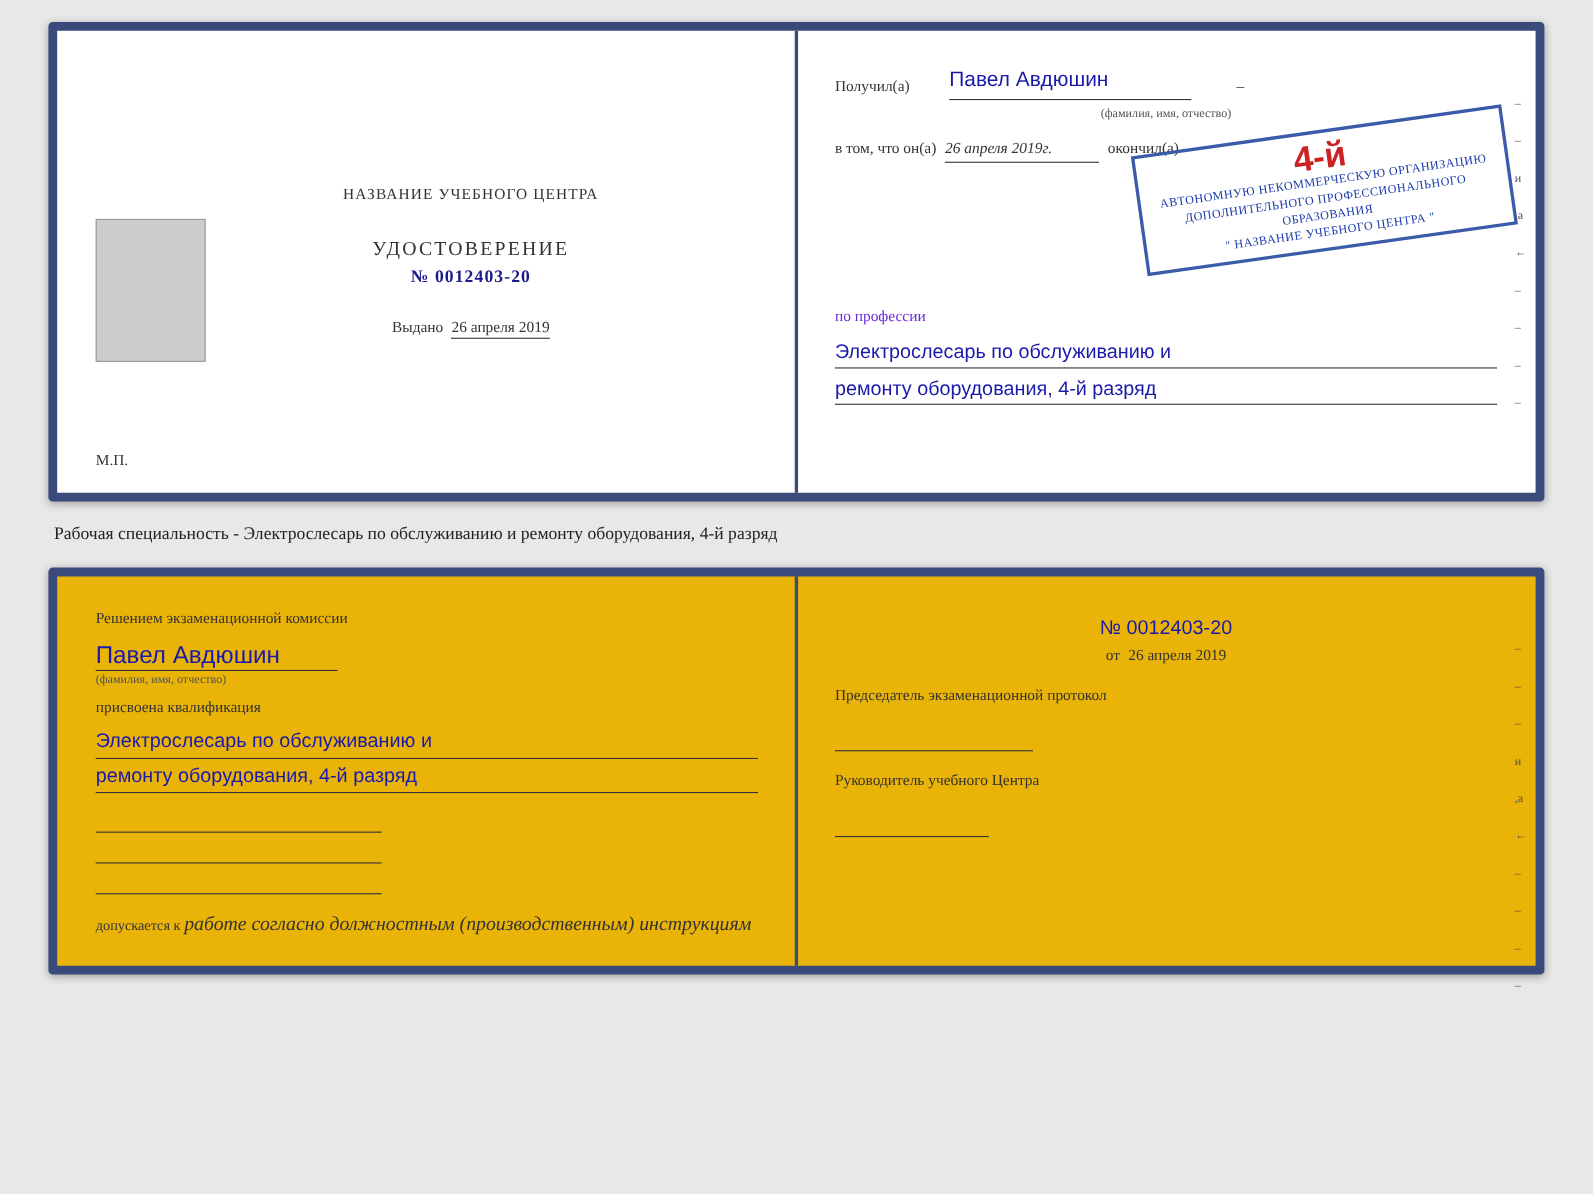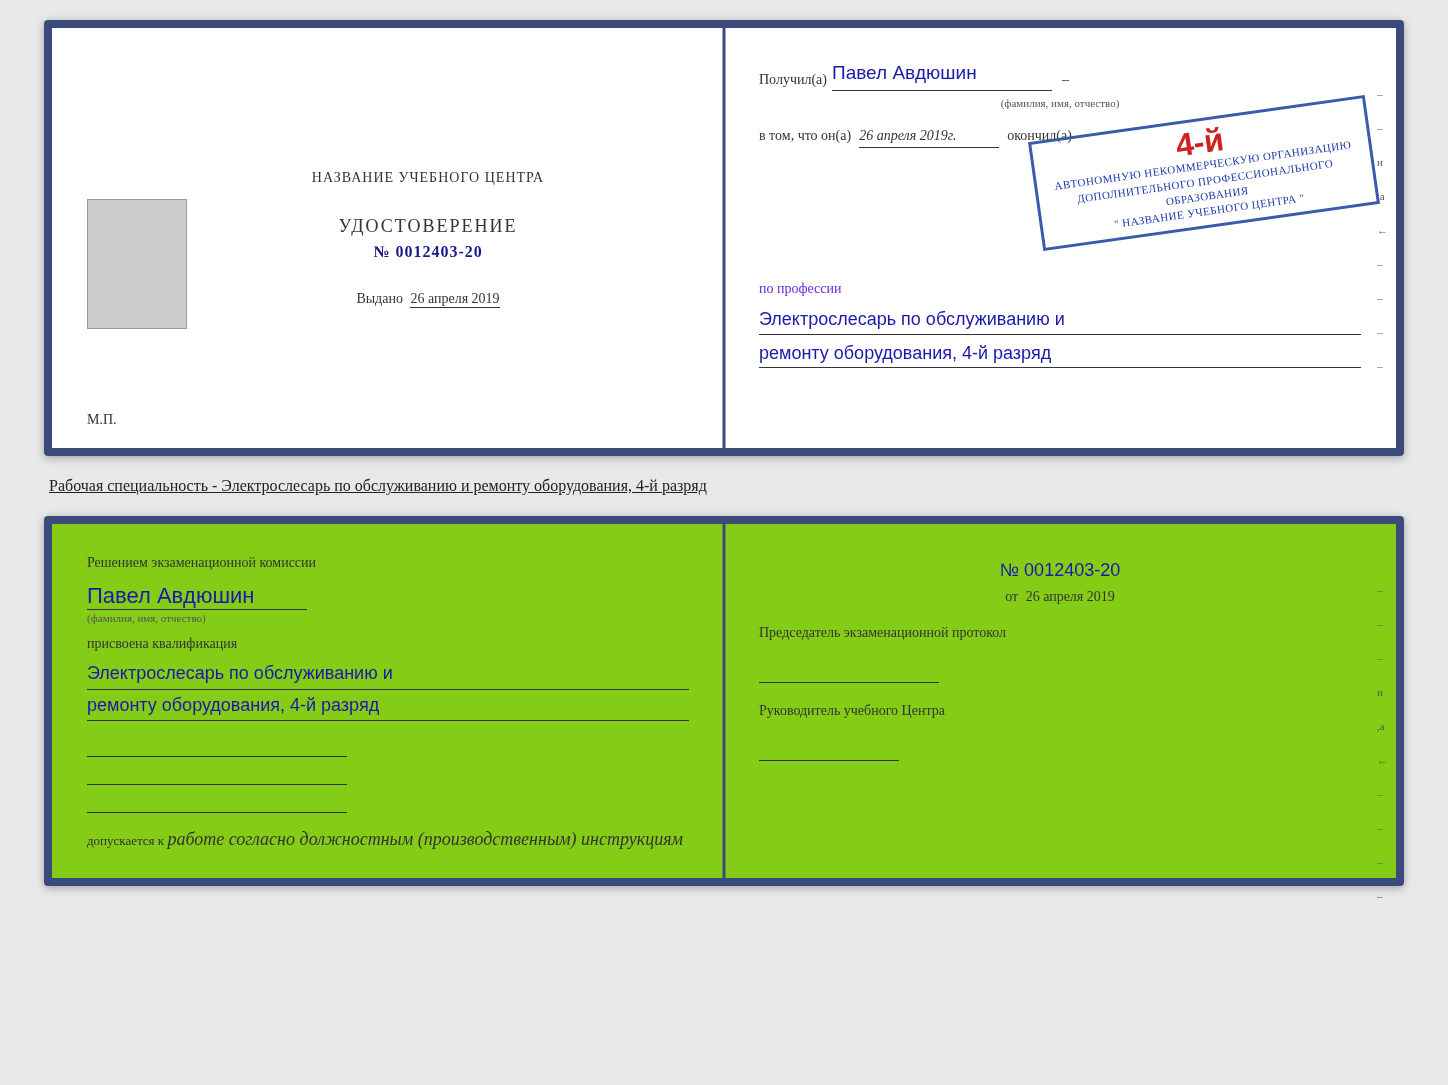--- a/index.html
+++ b/index.html
@@ -116,20 +116,21 @@
       font-size: 14px;
       color: #333;
       line-height: 1.6;
     }
 
     .recipient-line {
       display: flex;
       align-items: flex-end;
       margin-bottom: 4px;
       flex-wrap: wrap;
+      gap: 31px;
     }
 
     .recipient-label {
       font-size: 14px;
       margin-right: 5px;
       white-space: nowrap;
     }
 
     .recipient-name {
       font-size: 19px;
@@ -223,28 +224,27 @@
       color: #555;
     }
 
     
     .description-text {
       width: 1360px;
       font-size: 16px;
       color: #222;
       line-height: 1.5;
       padding: 0 5px;
-      text-decoration: underline;
     }
 
     
     .bottom-spread {
       display: flex;
       width: 1360px;
-      background: #84cc16;
+      background: #eab308;
       border: 8px solid #3a4a7a;
       border-radius: 4px;
       box-shadow: 0 2px 8px rgba(0,0,0,0.3);
       position: relative;
     }
 
     .bottom-spread::after {
       content: '';
       position: absolute;
       left: 50%;

